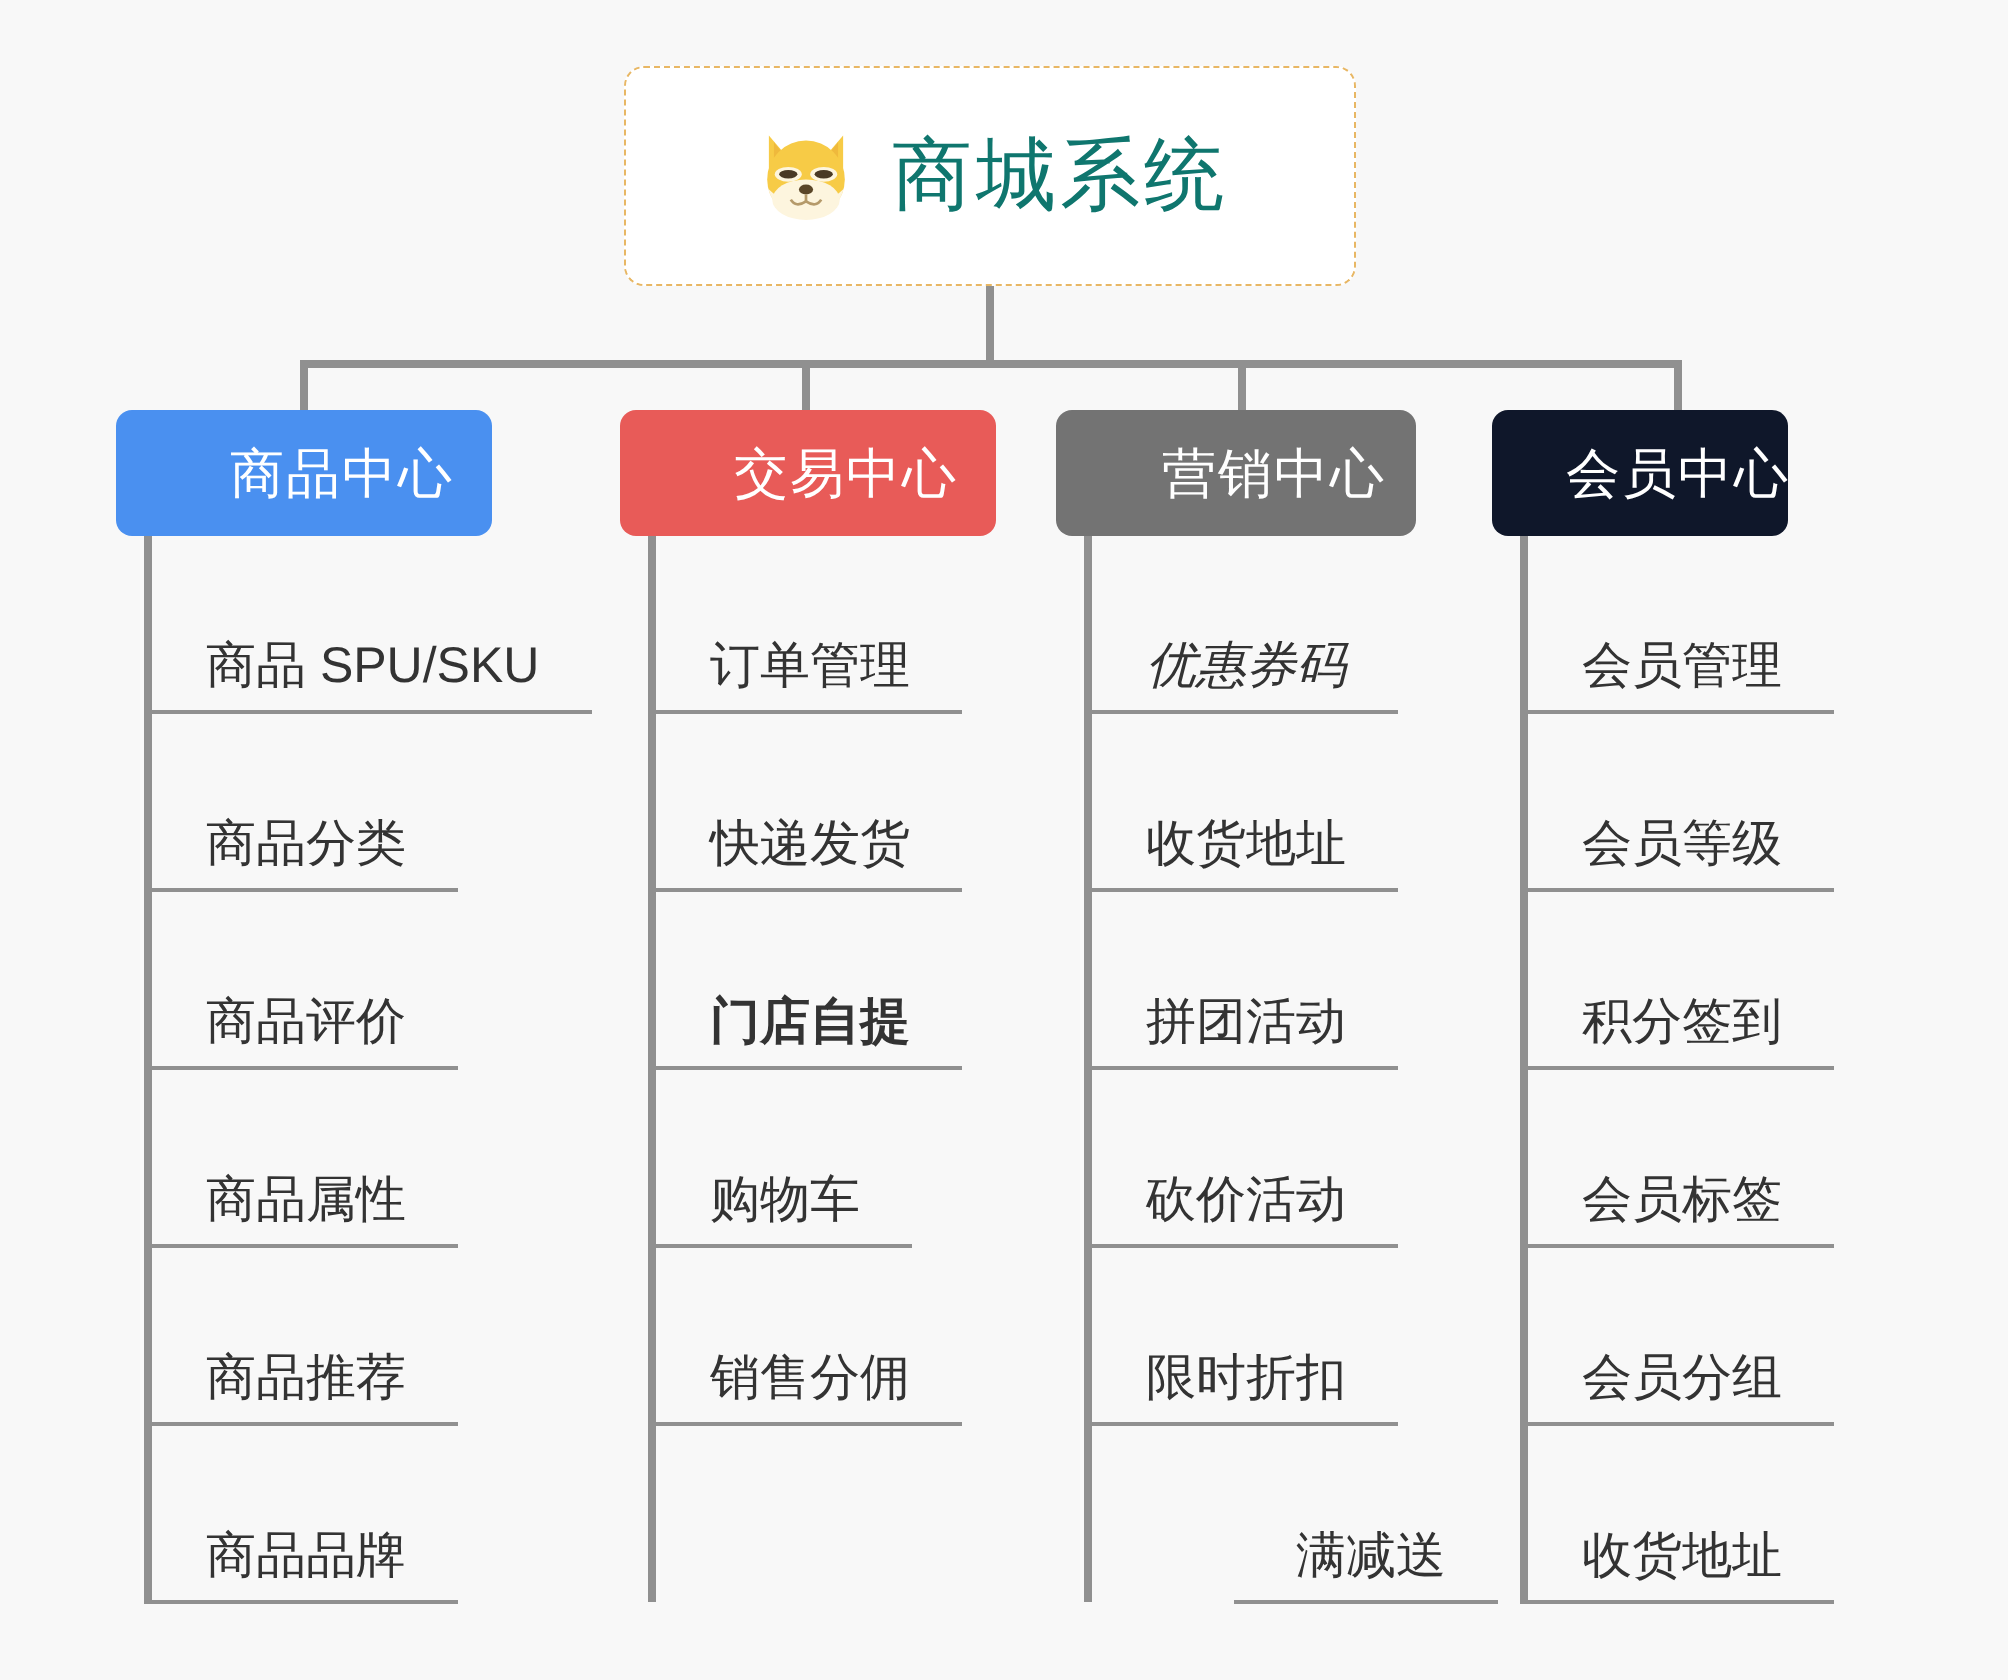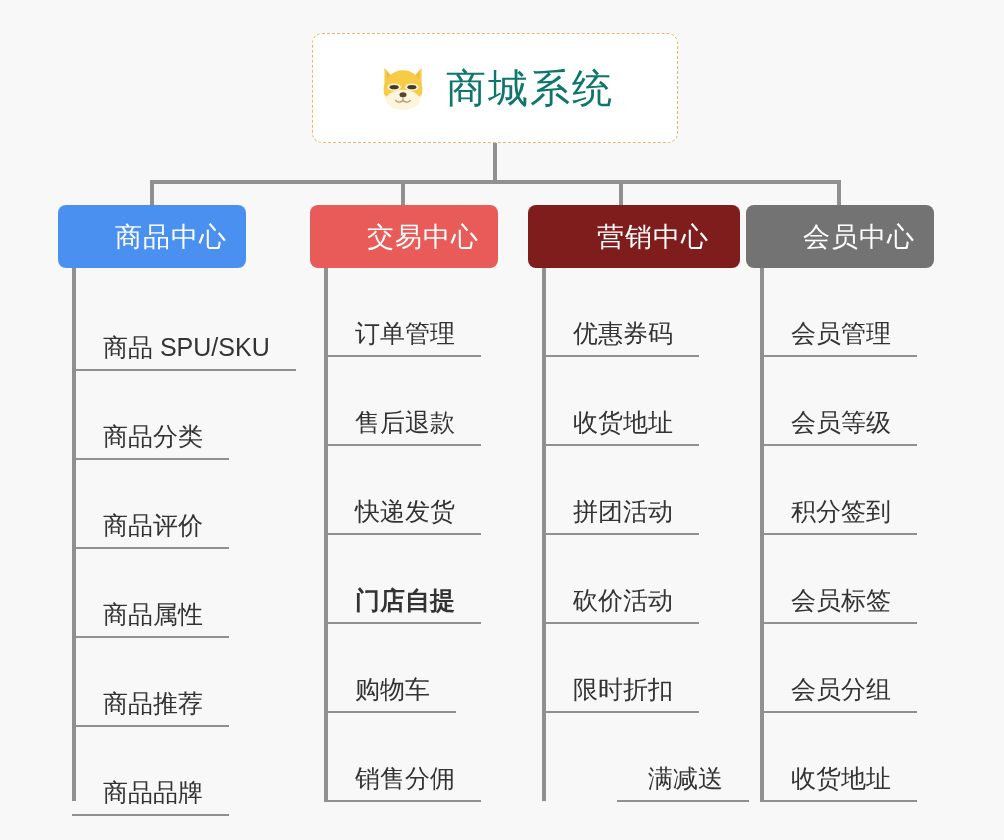--- a/index.html
+++ b/index.html
@@ -145,21 +145,21 @@
   <div class="line v-line" style="left: 150px; top: 180px; height: 28px; background: rgb(144, 144, 144);"></div>
   <div class="line v-line" style="left: 401px; top: 180px; height: 28px; background: rgb(144, 144, 144);"></div>
   <div class="line v-line" style="left: 619px; top: 180px; height: 28px; background: rgb(144, 144, 144);"></div>
   <div class="line v-line" style="left: 837px; top: 180px; height: 28px; background: rgb(144, 144, 144);"></div>
 
   <div class="branch" style="left:58px;">
     <div class="branch-header" style="width:188px; background:#4a90f0;">
       <span>商品中心</span>
     </div>
     <div class="branch-stem" style="left: 14px; top: 63px; height: 533px; background: rgb(144, 144, 144);"></div>
-    <ul class="leaf-list" style="top:77px;">
+    <ul class="leaf-list" style="top:63px;">
       <li class="leaf-item">
         <span class="leaf-label" style="border-bottom-color: rgb(144, 144, 144);">商品 SPU/SKU</span>
       </li>
       <li class="leaf-item">
         <span class="leaf-label" style="border-bottom-color: rgb(144, 144, 144);">商品分类</span>
       </li>
       <li class="leaf-item">
         <span class="leaf-label" style="border-bottom-color: rgb(144, 144, 144);">商品评价</span>
       </li>
       <li class="leaf-item">
@@ -177,66 +177,63 @@
   <div class="branch" style="left:310px;">
     <div class="branch-header" style="width:188px; background:#e85b58;">
       <span>交易中心</span>
     </div>
     <div class="branch-stem" style="left: 14px; top: 63px; height: 533px; background: rgb(144, 144, 144);"></div>
     <ul class="leaf-list" style="top:63px;">
       <li class="leaf-item">
         <span class="leaf-label" style="border-bottom-color: rgb(144, 144, 144);">订单管理</span>
       </li>
       <li class="leaf-item">
-        <span class="leaf-label" style="border-bottom-color: rgb(144, 144, 144);">售后退款</span>
-      </li>
-      <li class="leaf-item">
         <span class="leaf-label" style="border-bottom-color: rgb(144, 144, 144);">快递发货</span>
       </li>
       <li class="leaf-item">
         <span class="leaf-label" style="border-bottom-color: rgb(144, 144, 144); font-weight: bold;">门店自提</span>
       </li>
       <li class="leaf-item">
         <span class="leaf-label" style="border-bottom-color: rgb(144, 144, 144);">购物车</span>
       </li>
       <li class="leaf-item">
         <span class="leaf-label" style="border-bottom-color: rgb(144, 144, 144);">销售分佣</span>
       </li>
     </ul>
   </div>
 
   <div class="branch" style="left:528px;">
-    <div class="branch-header" style="width:212px; background:#7f1d1d;">
+    <div class="branch-header" style="width:180px; background:#737373;">
       <span>营销中心</span>
     </div>
     <div class="branch-stem" style="left: 14px; top: 63px; height: 533px; background: rgb(144, 144, 144);"></div>
     <ul class="leaf-list" style="top:63px;">
       <li class="leaf-item">
-        <span class="leaf-label" style="border-bottom-color: rgb(144, 144, 144);">优惠券码</span>
+        <span class="leaf-label" style="border-bottom-color: rgb(144, 144, 144); font-style: italic;">优惠券码</span>
       </li>
       <li class="leaf-item">
         <span class="leaf-label" style="border-bottom-color: rgb(144, 144, 144);">收货地址</span>
       </li>
       <li class="leaf-item">
         <span class="leaf-label" style="border-bottom-color: rgb(144, 144, 144);">拼团活动</span>
       </li>
       <li class="leaf-item">
         <span class="leaf-label" style="border-bottom-color: rgb(144, 144, 144);">砍价活动</span>
       </li>
       <li class="leaf-item">
         <span class="leaf-label" style="border-bottom-color: rgb(144, 144, 144);">限时折扣</span>
       </li>
       <li class="leaf-item">
         <span class="leaf-label" style="border-bottom-color: rgb(144, 144, 144); margin-left: 44px;">满减送</span>
       </li>
     </ul>
   </div>
 
   <div class="branch" style="left:746px;">
-    <div class="branch-header" style="width:188px; background:#737373;">
+    <div class="branch-header" style="width:148px; background:#0f172a;">
       <span>会员中心</span>
     </div>
     <div class="branch-stem" style="left: 14px; top: 63px; height: 533px; background: rgb(144, 144, 144);"></div>
     <ul class="leaf-list" style="top:63px;">
       <li class="leaf-item">
         <span class="leaf-label" style="border-bottom-color: rgb(144, 144, 144);">会员管理</span>
       </li>
       <li class="leaf-item">
         <span class="leaf-label" style="border-bottom-color: rgb(144, 144, 144);">会员等级</span>
       </li>

